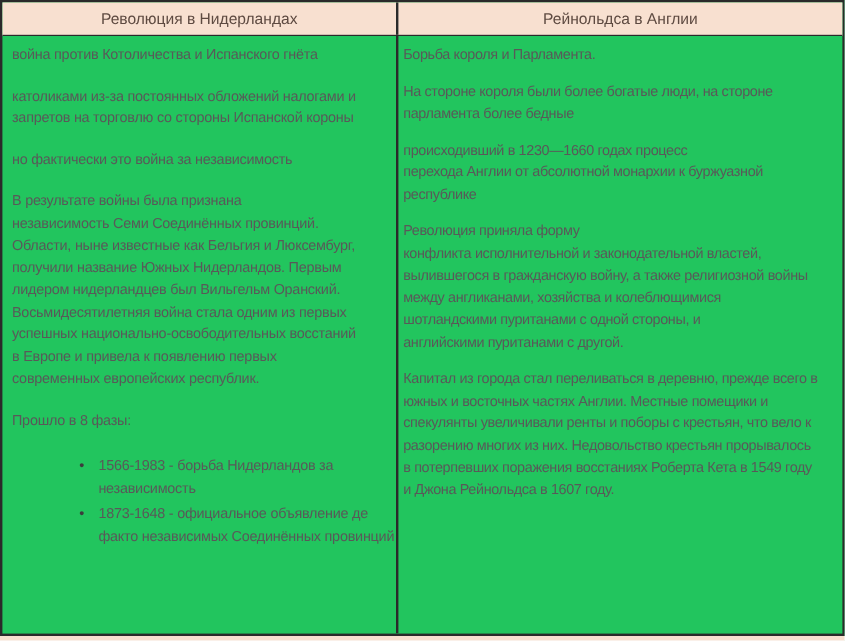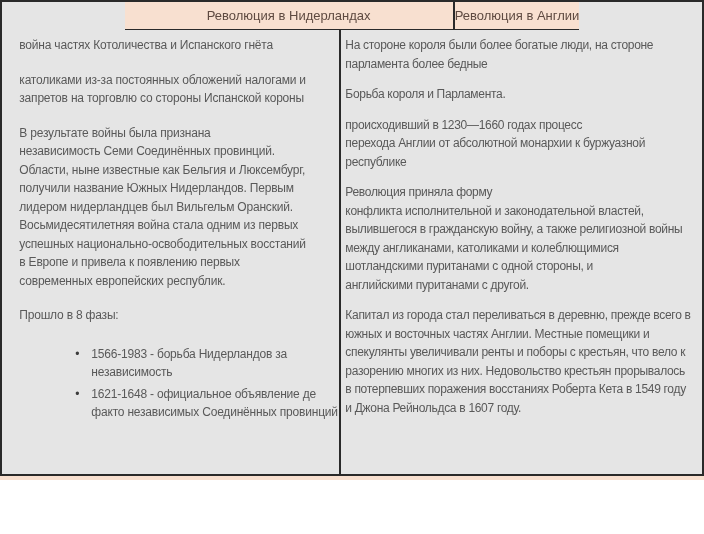--- a/index.html
+++ b/index.html
@@ -7,26 +7,25 @@
   .page {
     position: relative;
     width: 704px;
     height: 534px;
     overflow: hidden;
     background: #ffffff;
     font-family: "Liberation Sans", sans-serif;
   }
   .tbl {
     width: 704px;
-    height: 476px;
+    height: 530px;
     border: 2px solid #2a2a2a;
     display: flex;
     flex-direction: column;
-    background: #e5e5e5;
-    align-items: center;
+    background: #22c55e;
   }
   .header-row {
     display: flex;
     flex: 0 0 auto;
     height: 28px;
     background: #f8e0d0;
     border-bottom: 1.5px solid #2a2a2a;
   }
   .header-row .cell {
     display: flex;
@@ -88,58 +87,59 @@
   }
 </style>
 </head>
 <body>
 
 <div class="page">
   <div class="tbl">
 
     <div class="header-row">
       <div class="cell left">Революция в Нидерландах</div>
-      <div class="cell right">Революция в Англии</div>
+      <div class="cell right">Рейнольдса в Англии</div>
     </div>
 
     <div class="body-row">
 
       <div class="cell left bcell">
-        <p>война частях Котоличества и Испанского гнёта</p>
+        <p>война против Котоличества и Испанского гнёта</p>
         <p>католиками из-за постоянных обложений налогами и
 запретов на торговлю со стороны Испанской короны</p>
+        <p>но фактически это война за независимость</p>
         <p>В результате войны была признана
 независимость Семи Соединённых провинций.
 Области, ныне известные как Бельгия и Люксембург,
 получили название Южных Нидерландов. Первым
 лидером нидерландцев был Вильгельм Оранский.
 Восьмидесятилетняя война стала одним из первых
 успешных национально-освободительных восстаний
 в Европе и привела к появлению первых
 современных европейских республик.</p>
         <p>Прошло в 8 фазы:</p>
         <ul class="phases">
           <li>1566-1983 - борьба Нидерландов за
 независимость</li>
-          <li>1621-1648 - официальное объявление де
+          <li>1873-1648 - официальное объявление де
 факто независимых Соединённых провинций</li>
         </ul>
       </div>
 
       <div class="cell right bcell">
+        <p>Борьба короля и Парламента.</p>
         <p>На стороне короля были более богатые люди, на стороне
 парламента более бедные</p>
-        <p>Борьба короля и Парламента.</p>
         <p>происходивший в 1230—1660 годах процесс
 перехода Англии от абсолютной монархии к буржуазной
 республике</p>
         <p>Революция приняла форму
 конфликта исполнительной и законодательной властей,
 вылившегося в гражданскую войну, а также религиозной войны
-между англиканами, католиками и колеблющимися
+между англиканами, хозяйства и колеблющимися
 шотландскими пуританами с одной стороны, и
 английскими пуританами с другой.</p>
         <p>Капитал из города стал переливаться в деревню, прежде всего в
 южных и восточных частях Англии. Местные помещики и
 спекулянты увеличивали ренты и поборы с крестьян, что вело к
 разорению многих из них. Недовольство крестьян прорывалось
 в потерпевших поражения восстаниях Роберта Кета в 1549 году
 и Джона Рейнольдса в 1607 году.</p>
       </div>
 

